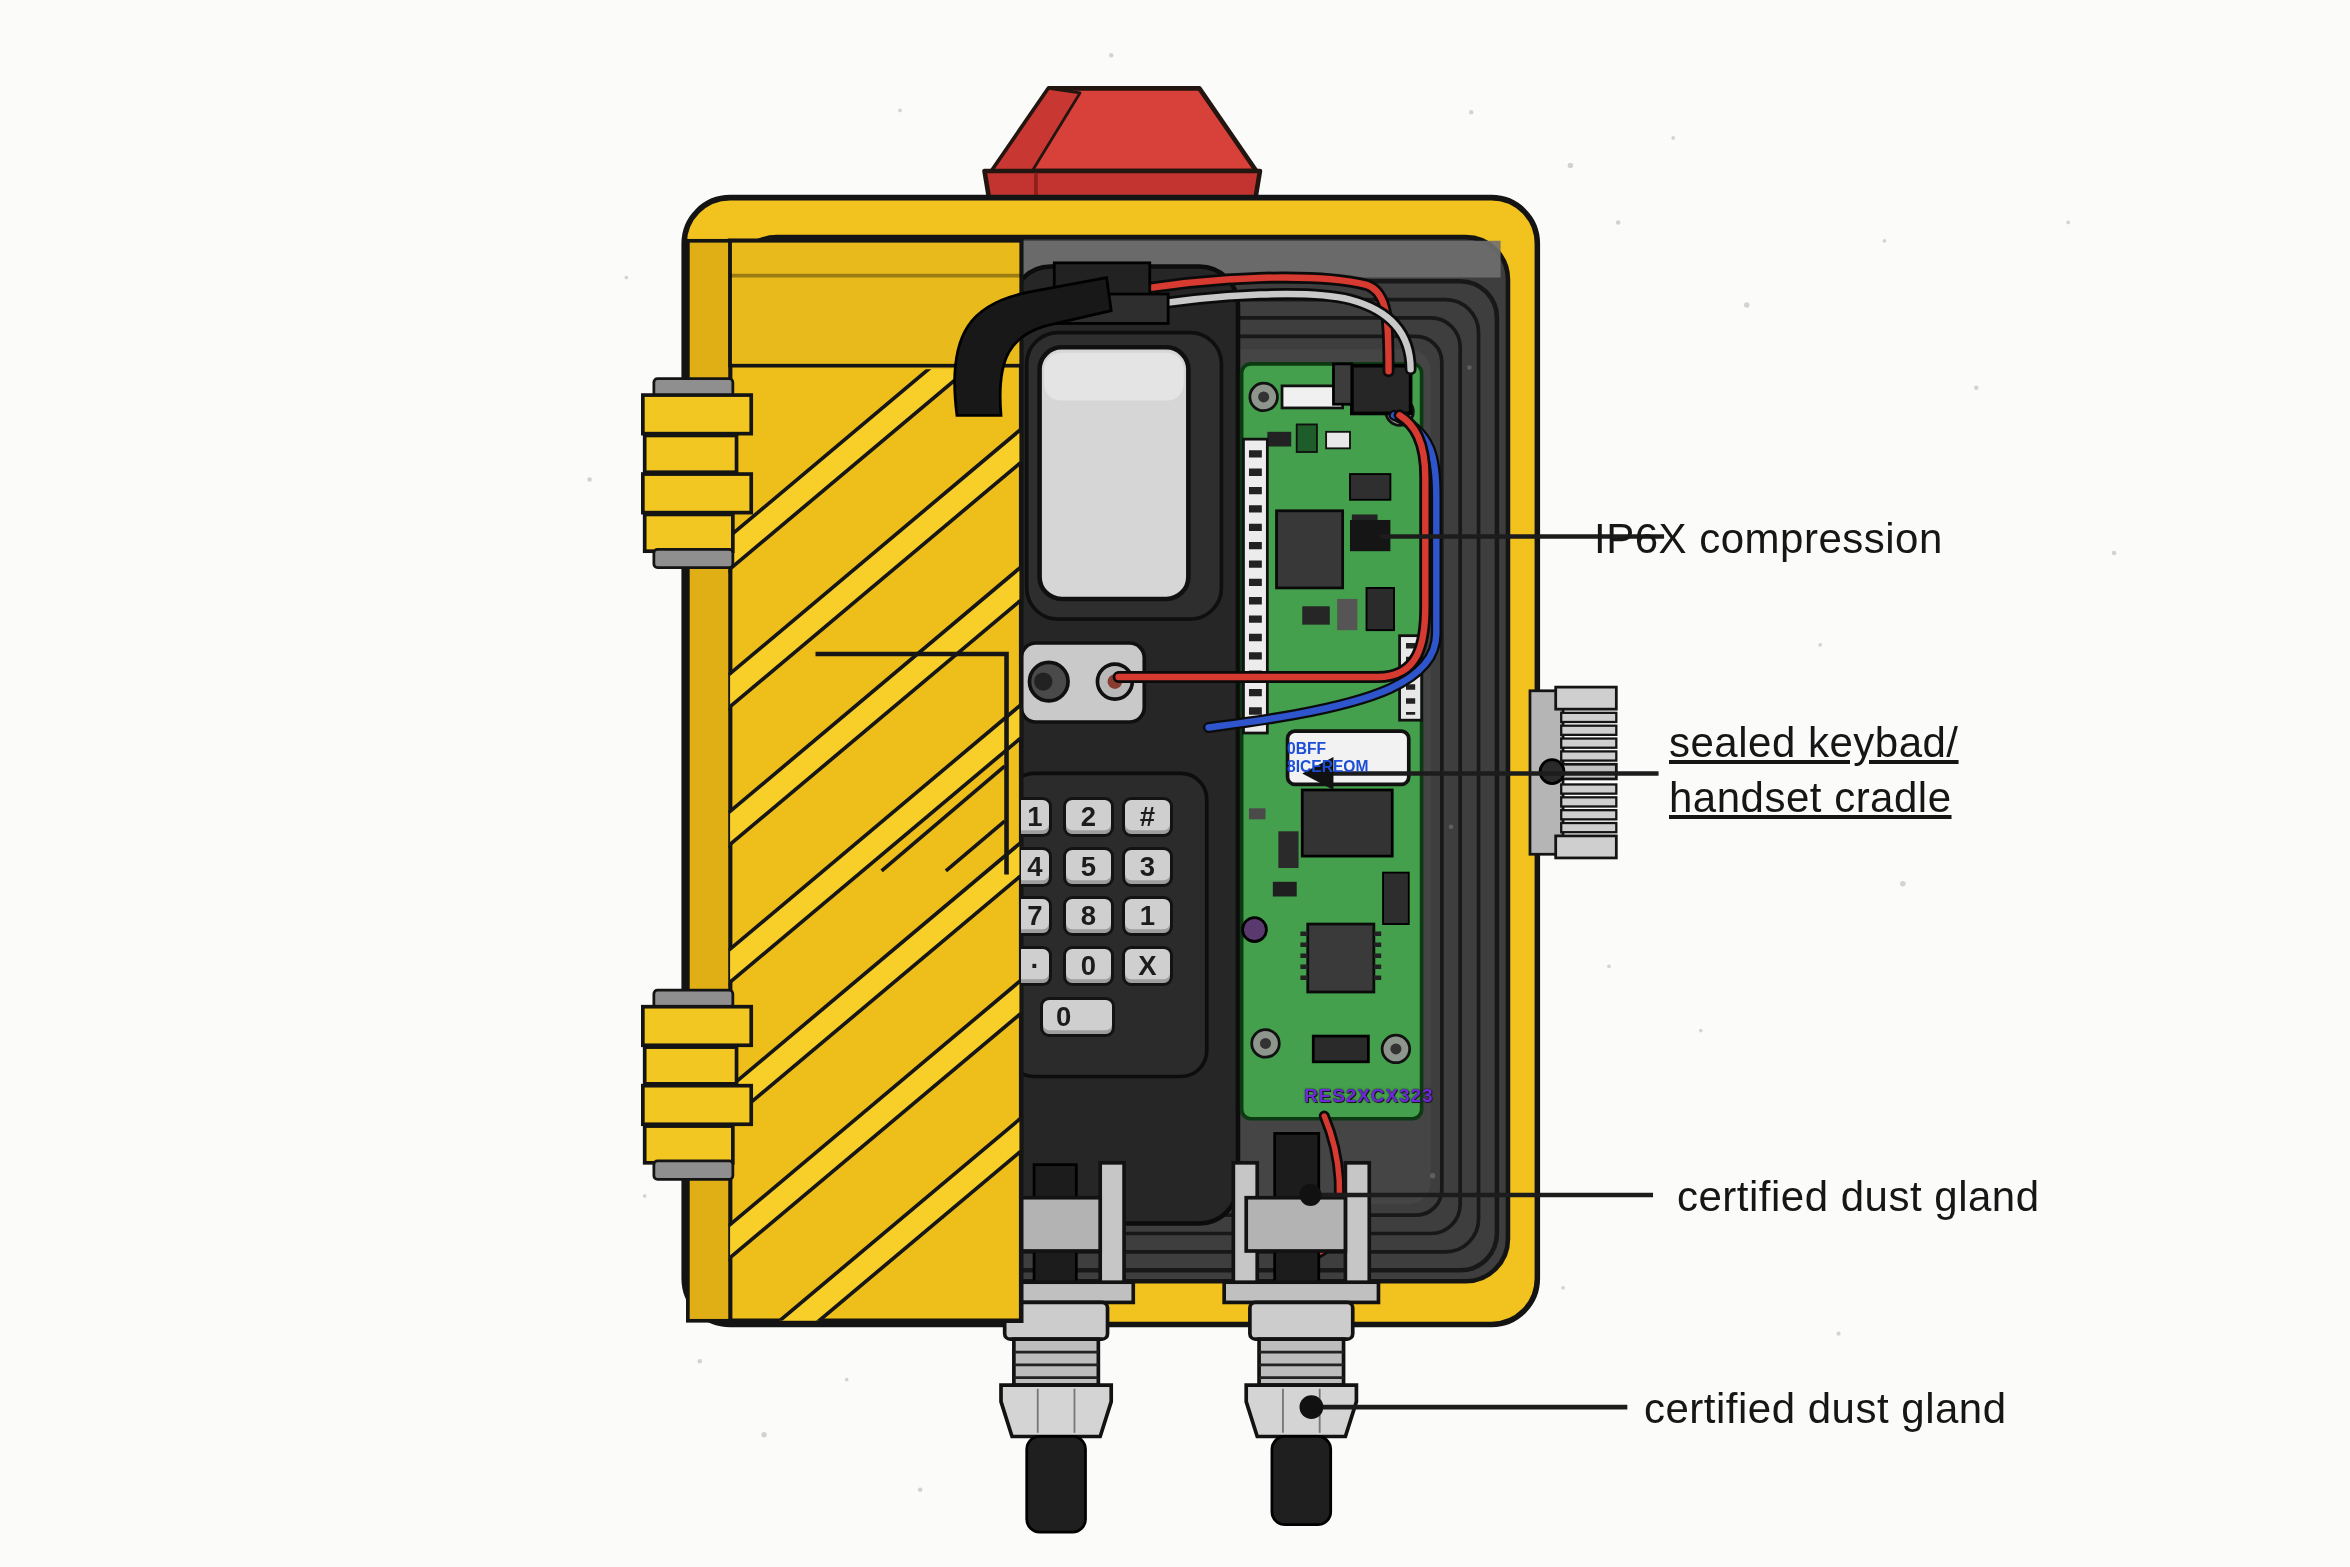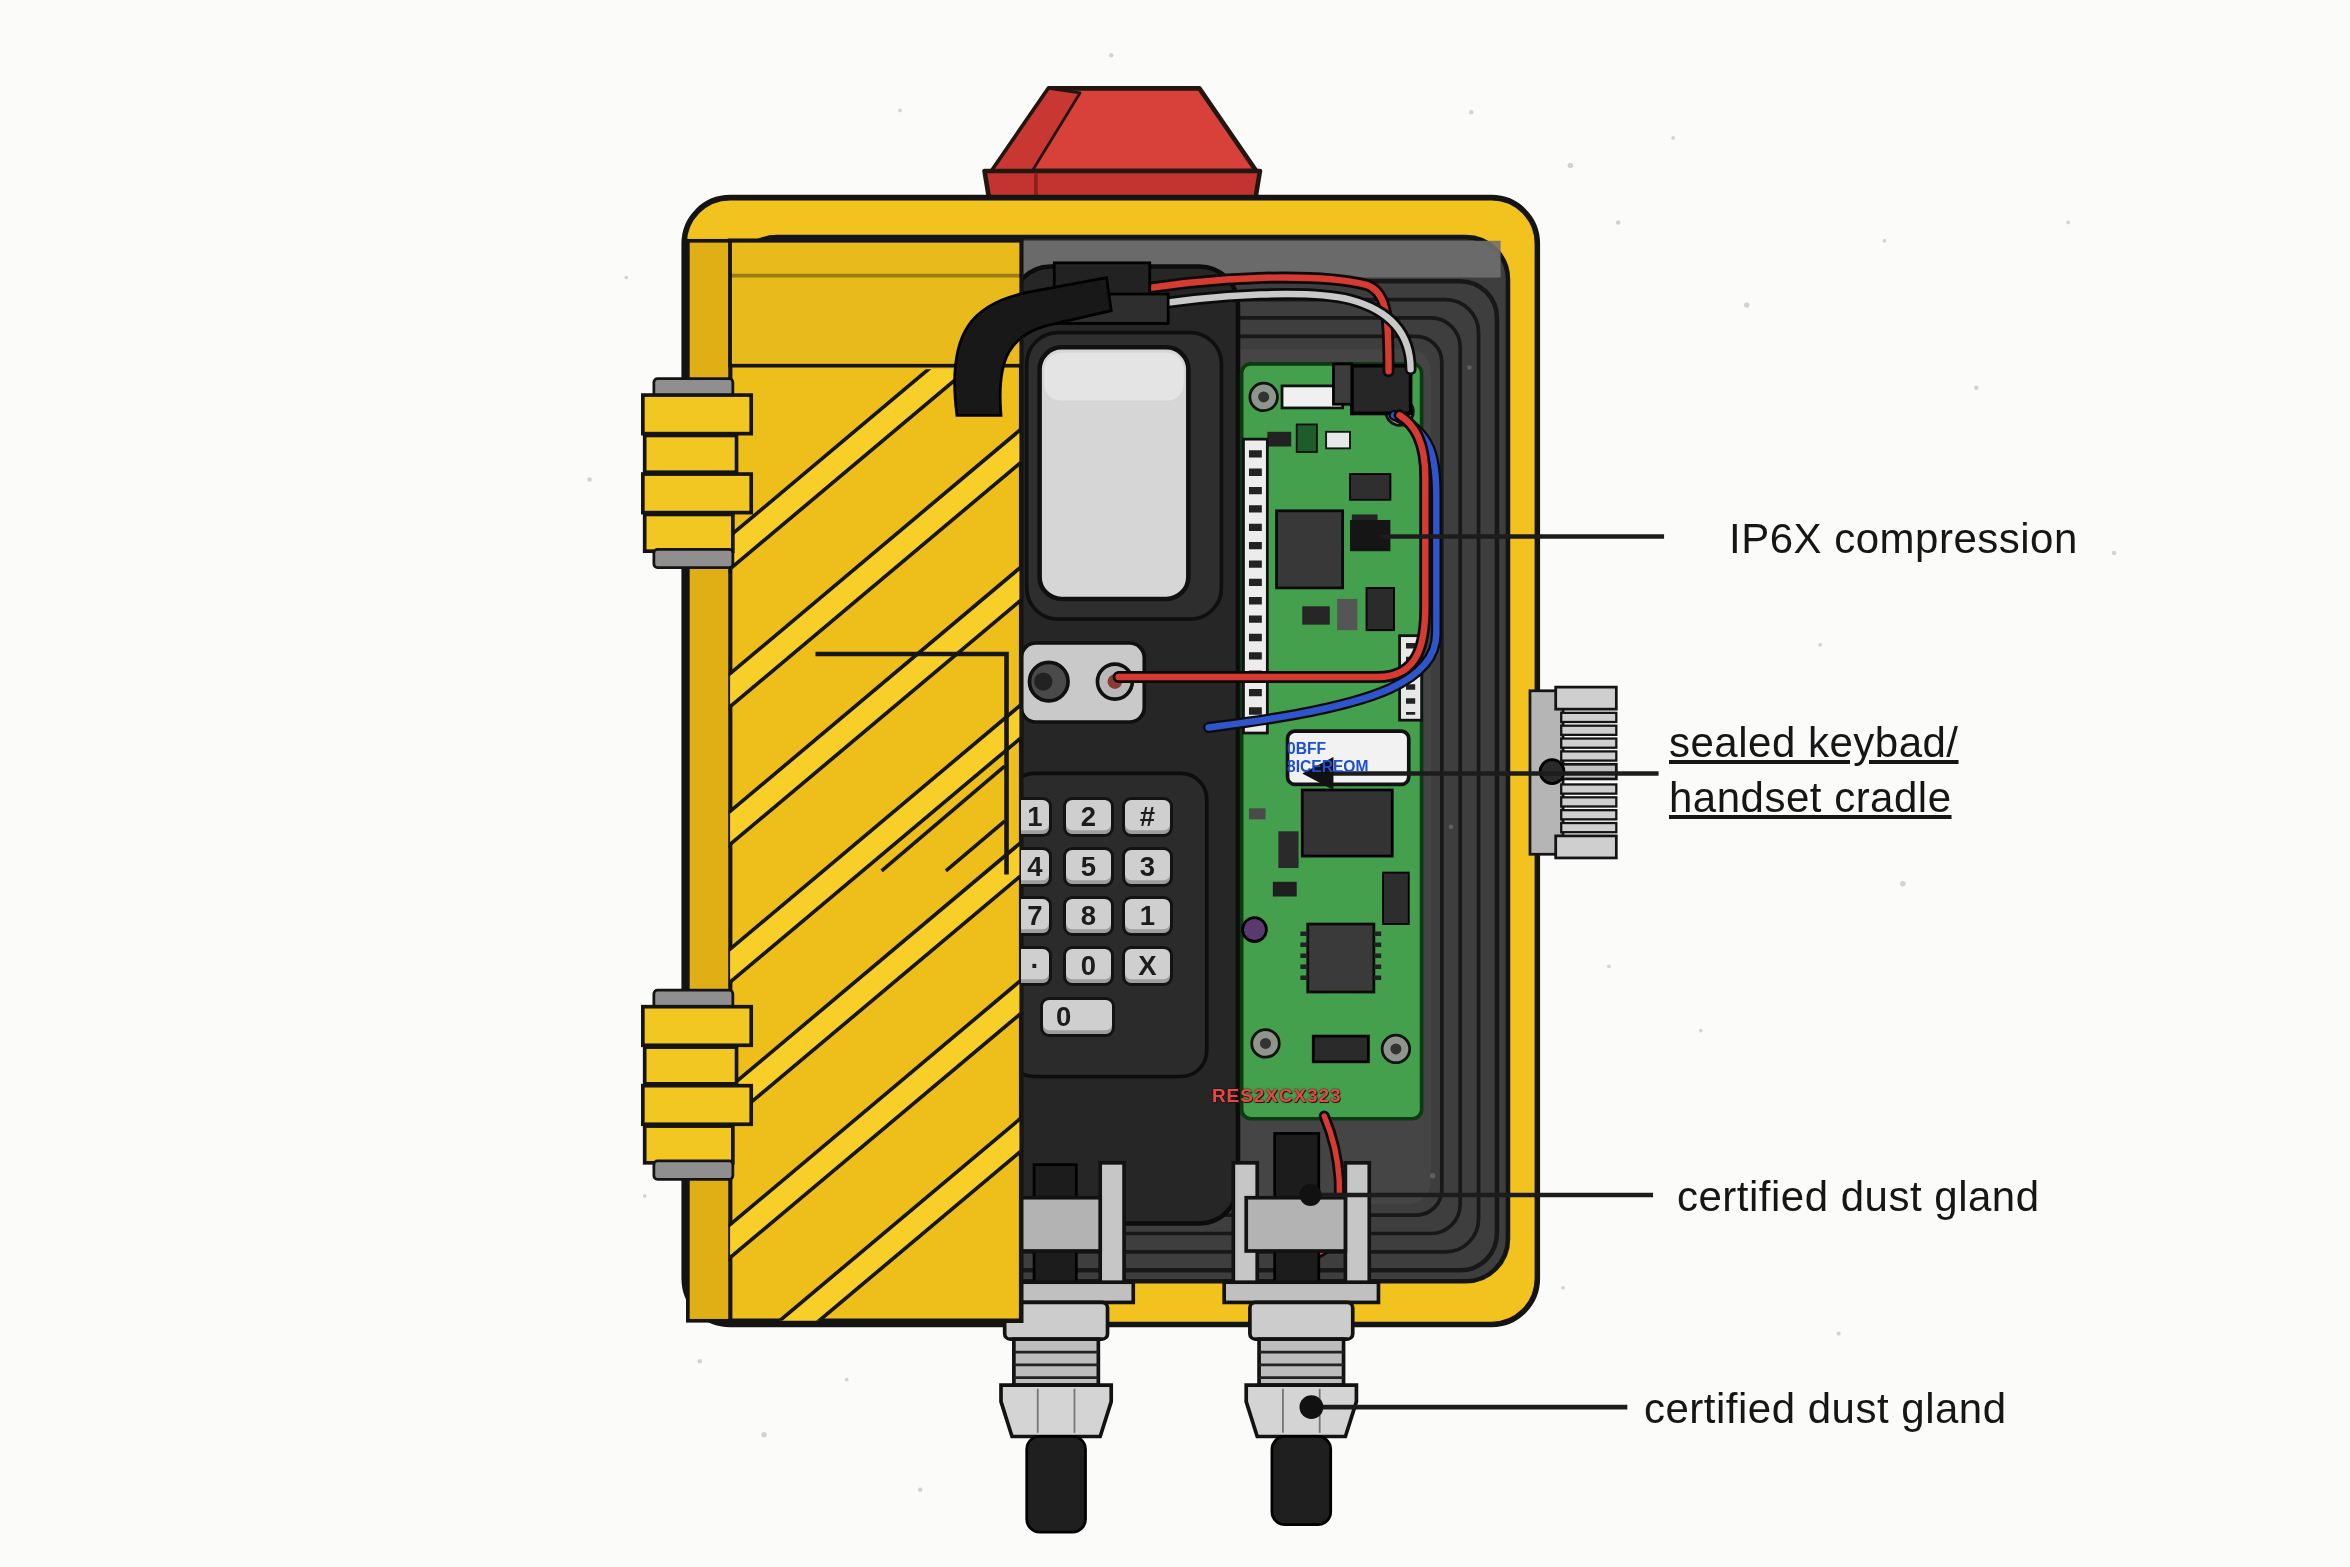--- a/index.html
+++ b/index.html
@@ -4,21 +4,21 @@
 <style>
   html,body{margin:0;padding:0;background:#ffffff;}
   .canvas{position:relative;width:2351px;height:1568px;background:#fbfbfa;overflow:hidden;
           font-family:"Liberation Sans", sans-serif;}
   .canvas svg{position:absolute;left:0;top:0;}
   .lbl{position:absolute;font-size:42px;font-weight:400;color:#161616;line-height:55px;
        white-space:nowrap;letter-spacing:0.5px;}
   .chip-lbl{position:absolute;left:1287px;top:731px;width:121px;height:53px;display:flex;
        align-items:center;justify-content:center;font-size:15.6px;font-weight:bold;color:#1d4ed8;
        letter-spacing:0px;transform:none;}
-  .silk-lbl{position:absolute;left:1212px;top:1085px;font-size:19px;font-weight:bold;color:#ef4444;
+  .silk-lbl{position:absolute;left:1304px;top:1085px;font-size:19px;font-weight:bold;color:#6d28d9;
        text-shadow:0 0 1.8px #000,0.9px 0.9px 0 #222;letter-spacing:0.9px;}
   .key{position:absolute;background:#cfcfcf;border:3.7px solid #131313;border-radius:9.2px;
        color:#1c1c1c;font-weight:bold;display:flex;align-items:center;justify-content:center;
        font-size:27.5px;box-shadow:inset 0 -3.7px 0 #9e9e9e;box-sizing:border-box;}
 </style>
 </head>
 <body>
 
 <div class="canvas">
 
@@ -287,21 +287,21 @@
 <div class="key" style="left:1063px;top:896px;width:51px;height:40px;">8</div>
 <div class="key" style="left:1122px;top:896px;width:51px;height:40px;">1</div>
 <div class="key" style="left:1021px;top:946px;width:31px;height:40px;border-left:none;border-radius:0 9.2px 9.2px 0;">·</div>
 <div class="key" style="left:1063px;top:946px;width:51px;height:40px;">0</div>
 <div class="key" style="left:1122px;top:946px;width:51px;height:40px;">X</div>
 <div class="key" style="left:1040px;top:997px;width:75px;height:40px;justify-content:flex-start;padding-left:13px;">0</div>
 
 <div class="chip-lbl">0BFF 8ICEREOM</div>
 <div class="silk-lbl">RES2XCX323</div>
 
-<div class="lbl" style="left:1729px;top:511px;">IP6X compression</div>
+<div class="lbl" style="left:1594px;top:511px;">IP6X compression</div>
 <div class="lbl" style="left:1669px;top:715px;text-decoration:underline;">
   <div>sealed keybad/</div>
   <div>handset cradle</div>
 </div>
 <div class="lbl" style="left:1677px;top:1169px;">certified dust gland</div>
 <div class="lbl" style="left:1644px;top:1381px;">certified dust gland</div>
 
 </div>
 
 

